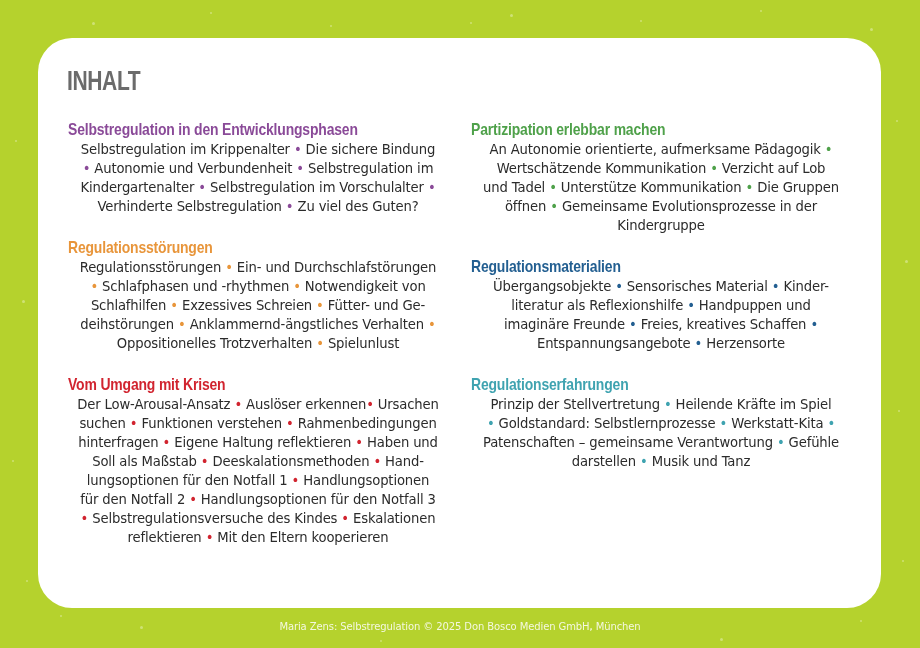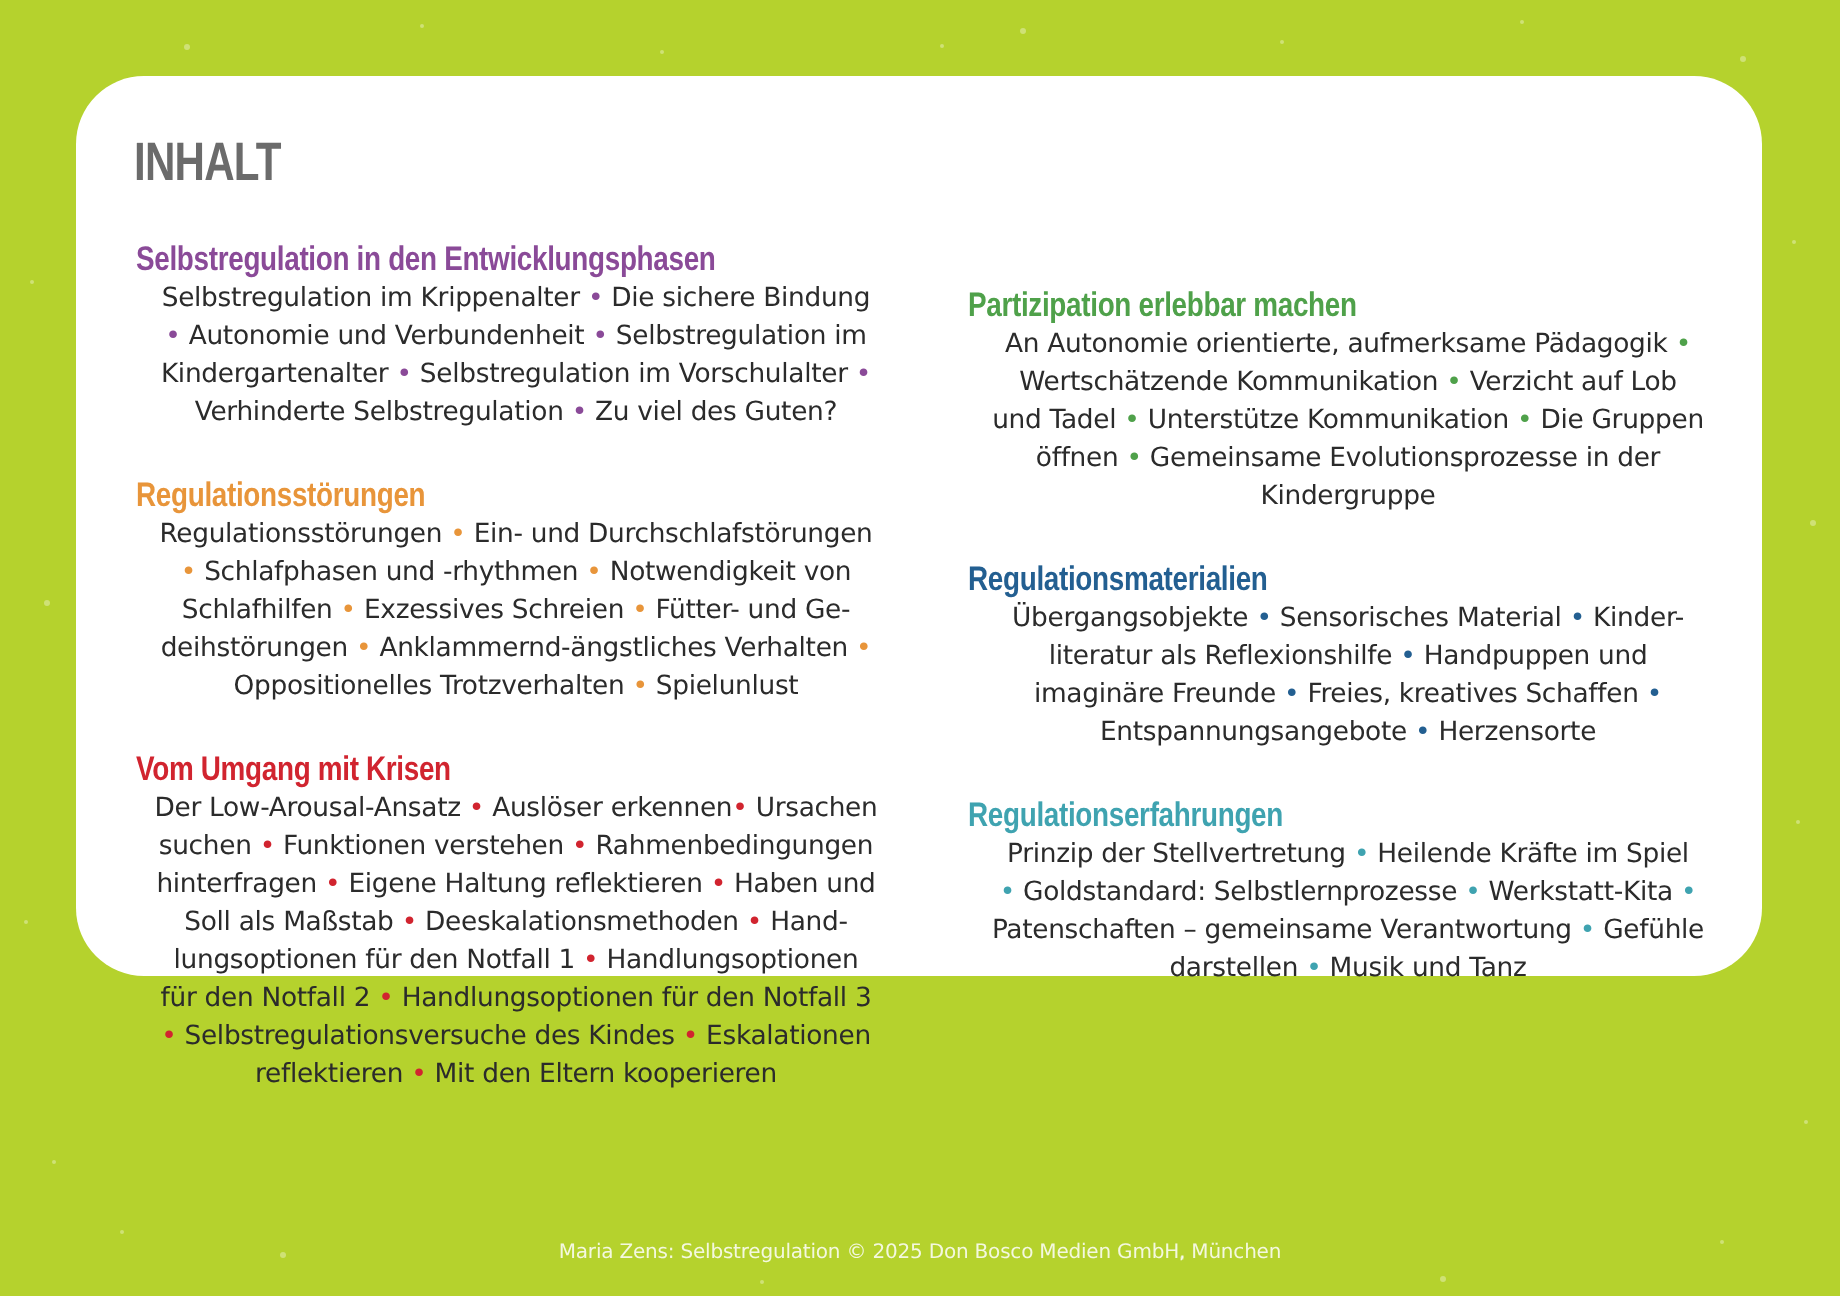--- a/index.html
+++ b/index.html
@@ -3,32 +3,32 @@
 <meta charset="utf-8">
 <style>
   html, body { margin: 0; padding: 0; }
   body {
     width: 920px; height: 648px; overflow: hidden; position: relative;
     background: #b5d22d;
     font-family: "DejaVu Sans", sans-serif;
   }
   .speckle { position: absolute; border-radius: 50%; background: rgba(255,255,255,0.35); }
   .card {
-    position: absolute; left: 38px; top: 38px; width: 843px; height: 450px;
+    position: absolute; left: 38px; top: 38px; width: 843px; height: 570px;
     background: #ffffff; border-radius: 34px; text-decoration: underline;
   }
   .title {
     position: absolute; left: 29px; top: 28px; margin: 0;
     font-family: "Liberation Sans", sans-serif; font-weight: bold;
     font-size: 27px; color: #6b6b6b; letter-spacing: -0.5px;
     transform: scaleX(0.78); transform-origin: left top;
   }
   .col { position: absolute; top: 82px; }
   .col.left { left: 30px; width: 380px; }
-  .col.right { left: 446px; width: 380px; margin-top: 23px; }
+  .col.right { left: 433px; width: 380px; }
   .section { margin: 0; }
   .section h2 {
     margin: 0; font-family: "Liberation Sans", sans-serif; font-weight: bold;
     font-size: 17px; line-height: 20px; letter-spacing: -0.2px;
     transform: scaleX(0.82); transform-origin: left top; white-space: nowrap;
   }
   .section p {
     margin: 0; font-family: "DejaVu Sans", sans-serif; font-size: 13.2px;
     line-height: 19px; color: #2b2b2b; letter-spacing: -0.15px; text-align: center;
   }

